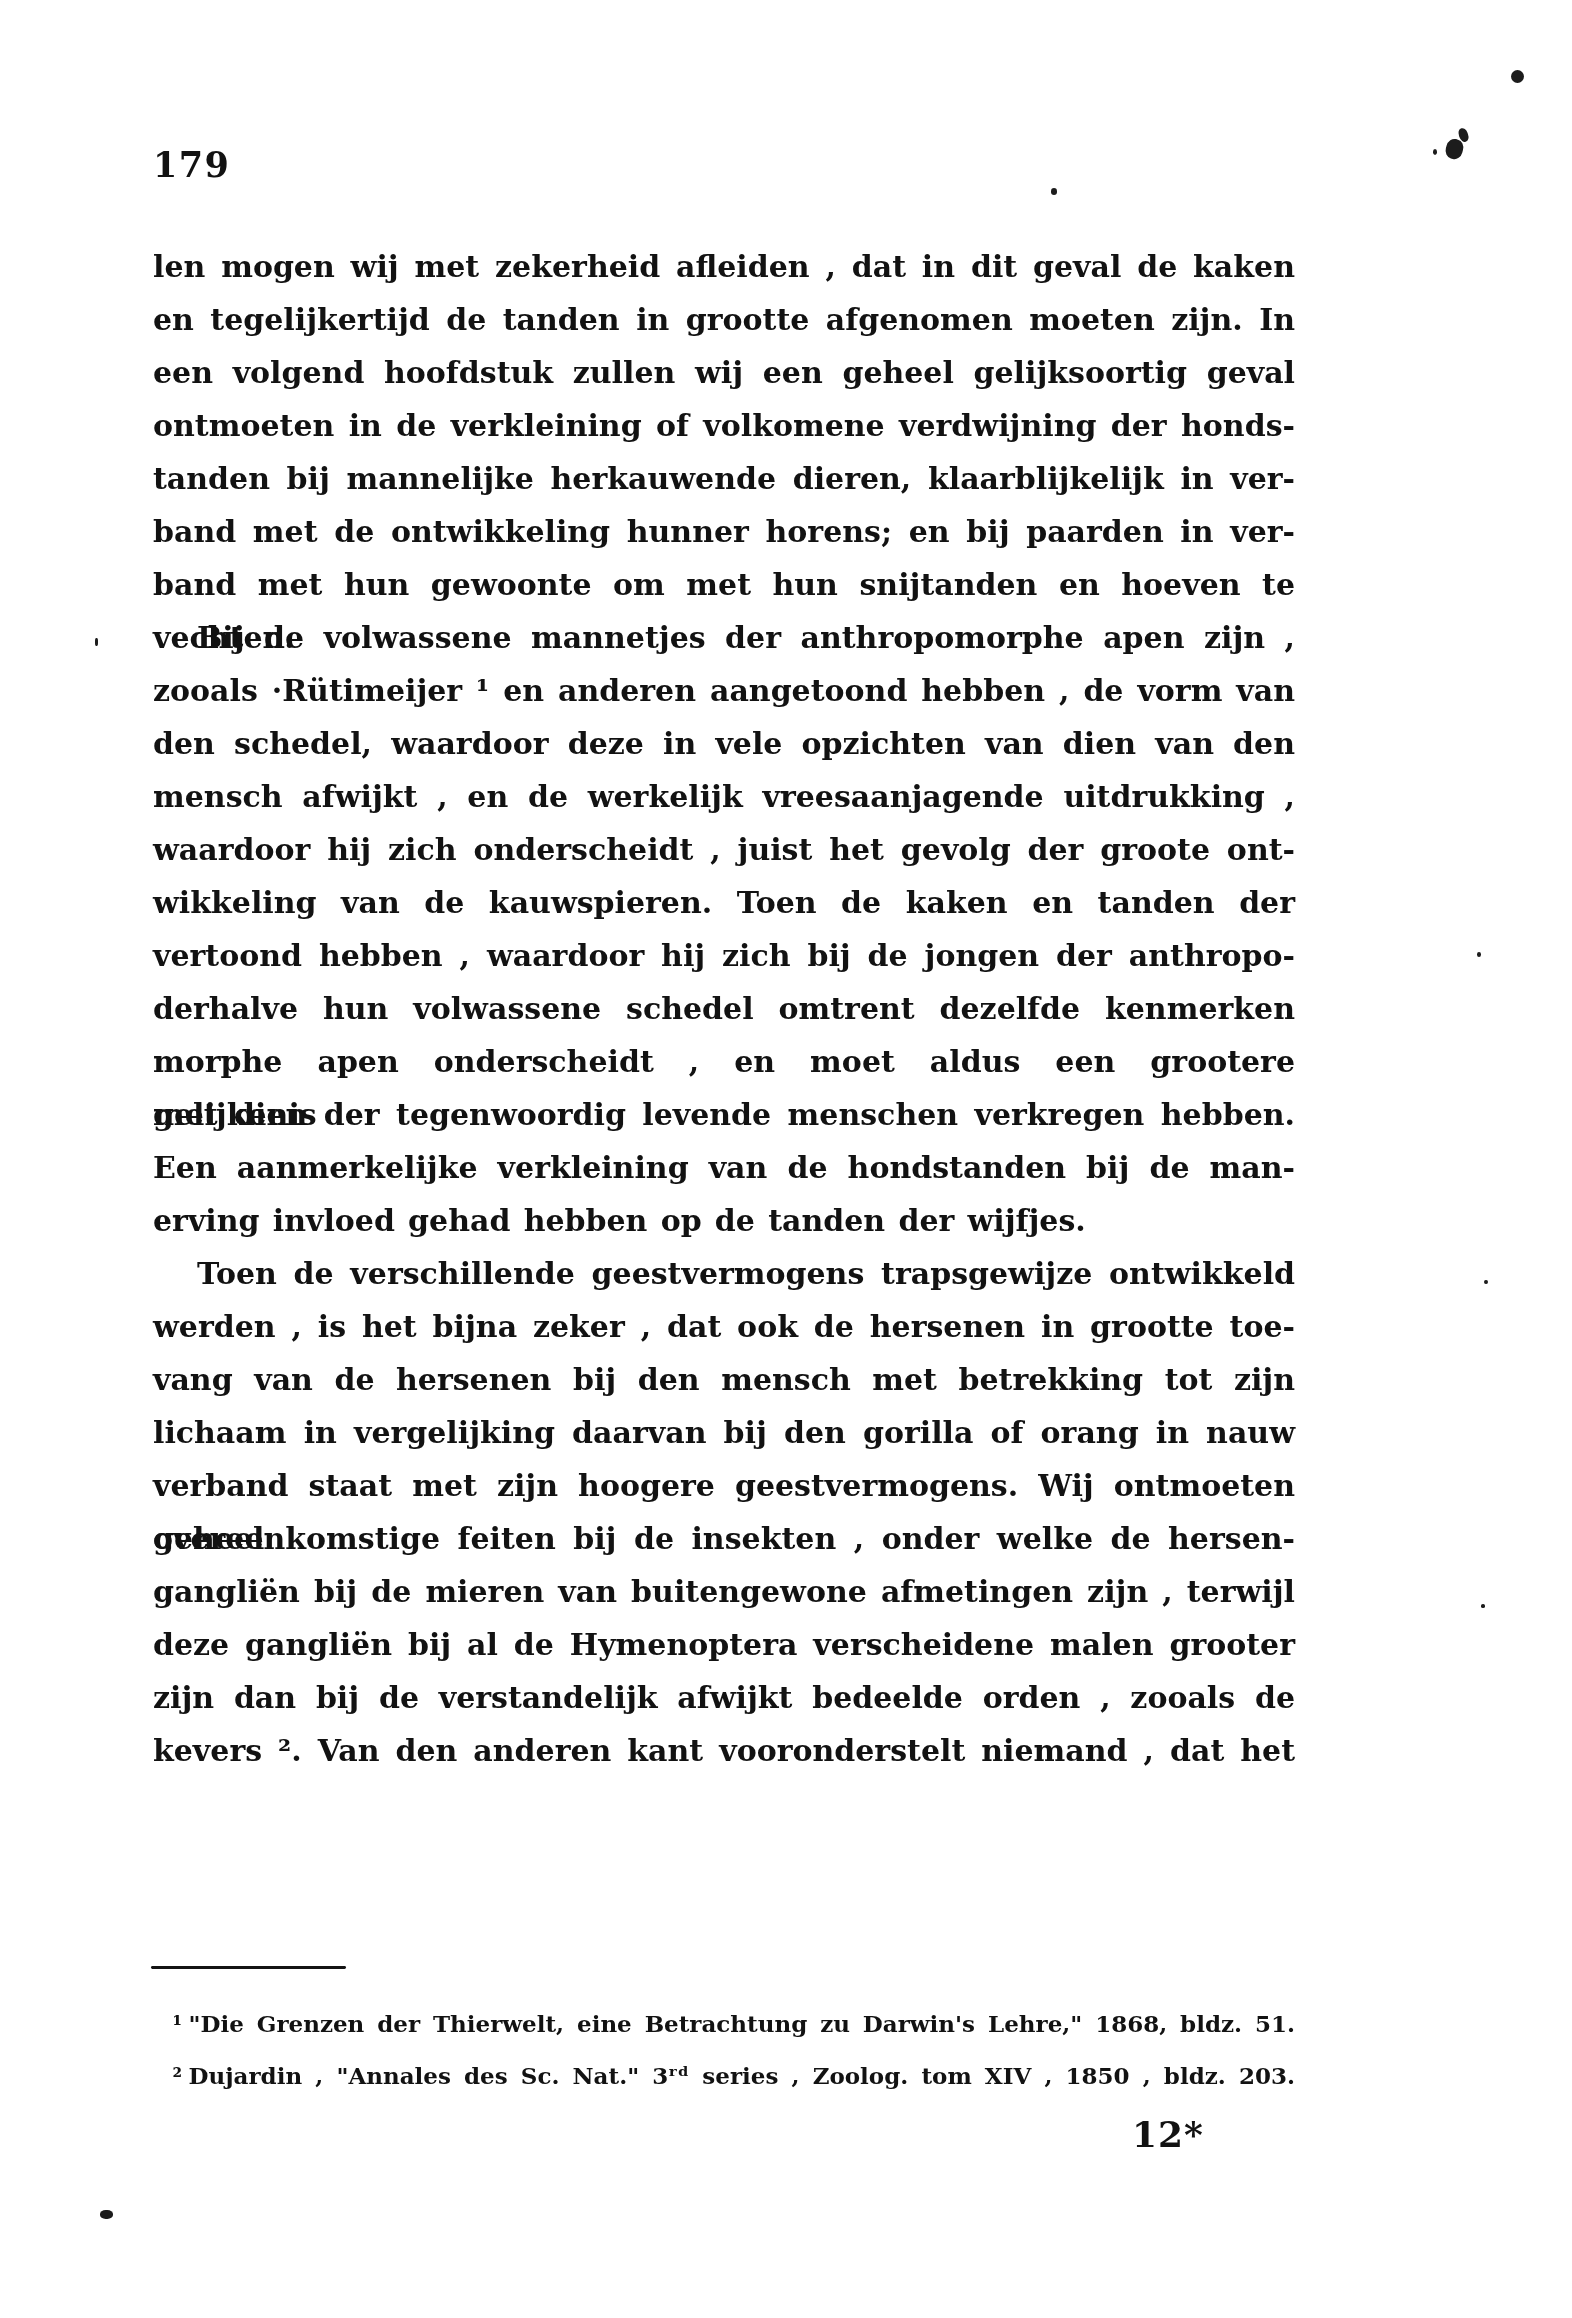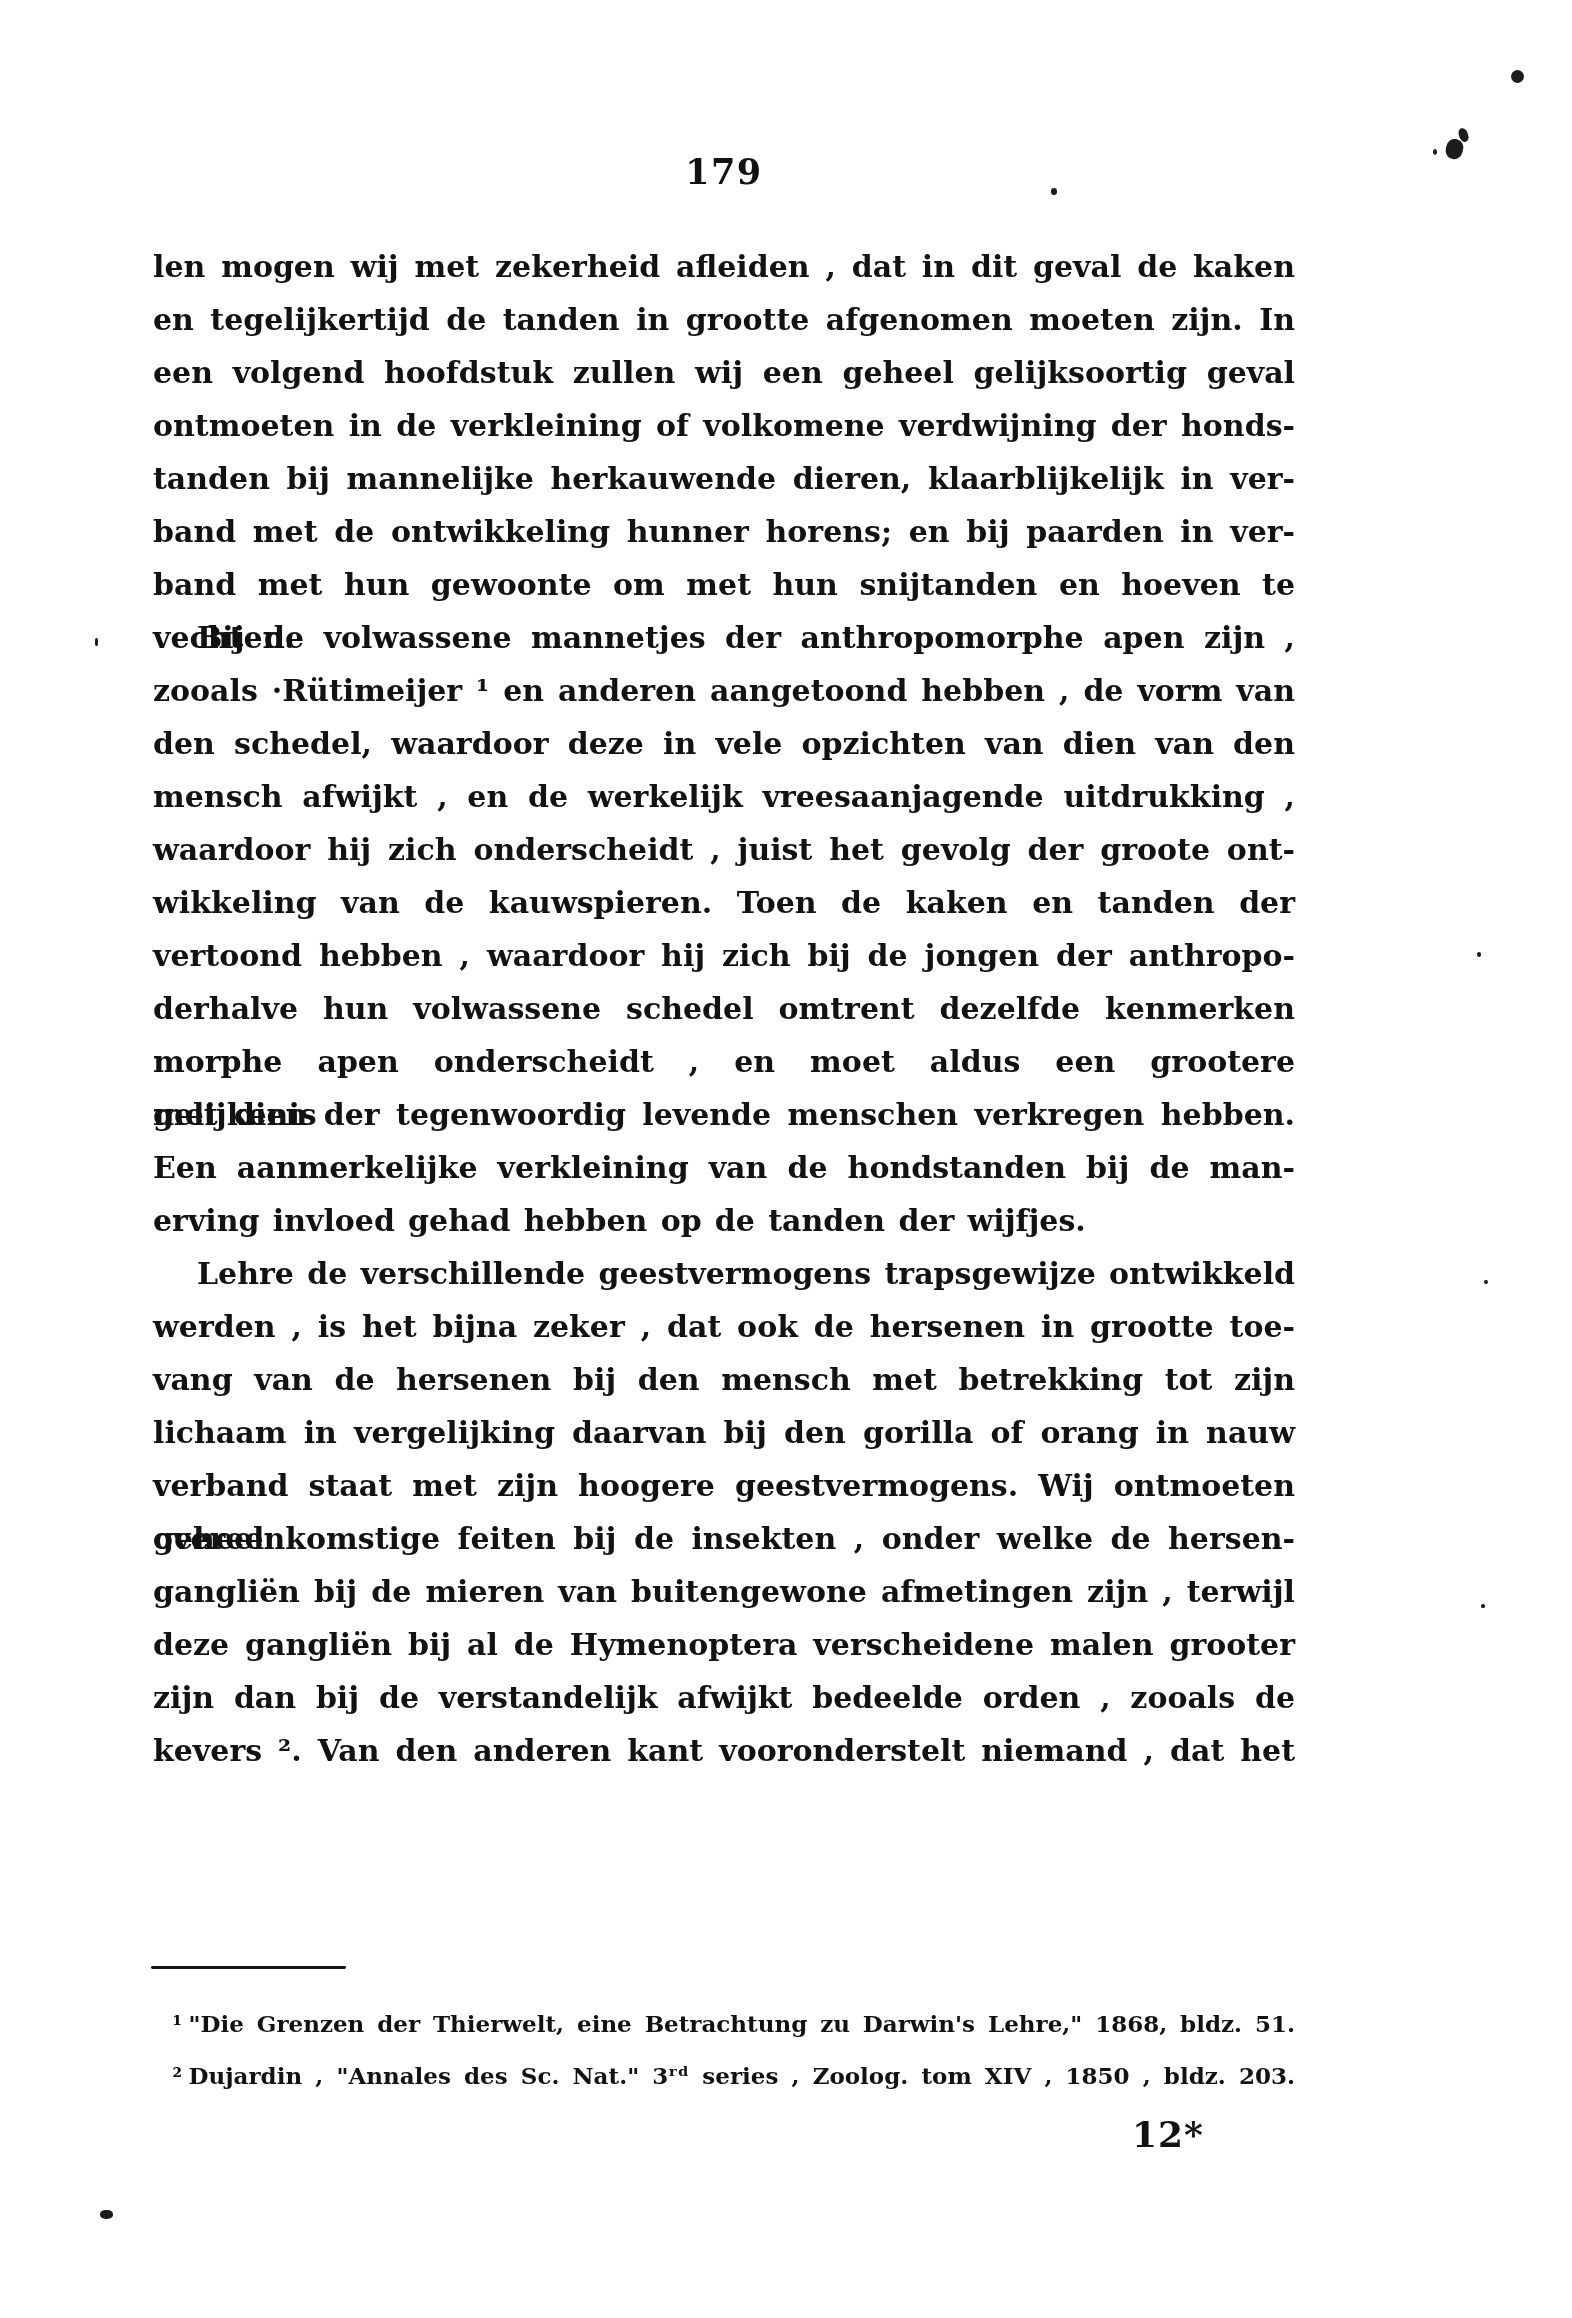--- a/index.html
+++ b/index.html
@@ -12,23 +12,22 @@
     width: 1572px;
     height: 2399px;
     background: #ffffff;
     overflow: hidden;
     font-family: "DejaVu Serif", "Liberation Serif", serif;
     color: #121212;
   }
   .page-number {
     position: absolute;
     left: 153px;
-    top: 151px;
+    top: 144px;
     width: 1142px;
-    text-align: center;
     font-size: 35px;
     font-weight: 700;
     letter-spacing: 1.4px;
   }
   .body-text {
     position: absolute;
     left: 153px;
     top: 240px;
     width: 1142px;
     font-size: 30px;
@@ -104,21 +103,21 @@
       <div class="line">den schedel, waardoor deze in vele opzichten van dien van den</div>
       <div class="line">mensch afwijkt , en de werkelijk vreesaanjagende uitdrukking ,</div>
       <div class="line">waardoor hij zich onderscheidt , juist het gevolg der groote ont-</div>
       <div class="line">wikkeling van de kauwspieren. Toen de kaken en tanden der</div>
       <div class="line">vertoond hebben , waardoor hij zich bij de jongen der anthropo-</div>
       <div class="line">derhalve hun volwassene schedel omtrent dezelfde kenmerken</div>
       <div class="line">morphe apen onderscheidt , en moet aldus een grootere gelijkenis</div>
       <div class="line">met dien der tegenwoordig levende menschen verkregen hebben.</div>
       <div class="line">Een aanmerkelijke verkleining van de hondstanden bij de man-</div>
       <div class="line no-fill">erving invloed gehad hebben op de tanden der wijfjes.</div>
-      <div class="line indent">Lehre de verschillende geestvermogens trapsgewijze ontwikkeld</div>
+      <div class="line indent">Toen de verschillende geestvermogens trapsgewijze ontwikkeld</div>
       <div class="line">werden , is het bijna zeker , dat ook de hersenen in grootte toe-</div>
       <div class="line">vang van de hersenen bij den mensch met betrekking tot zijn</div>
       <div class="line">lichaam in vergelijking daarvan bij den gorilla of orang in nauw</div>
       <div class="line">verband staat met zijn hoogere geestvermogens. Wij ontmoeten geheel</div>
       <div class="line">overeenkomstige feiten bij de insekten , onder welke de hersen-</div>
       <div class="line">gangliën bij de mieren van buitengewone afmetingen zijn , terwijl</div>
       <div class="line">deze gangliën bij al de Hymenoptera verscheidene malen grooter</div>
       <div class="line">zijn dan bij de verstandelijk afwijkt bedeelde orden , zooals de</div>
       <div class="line">kevers ². Van den anderen kant vooronderstelt niemand , dat het</div>
     </div>

